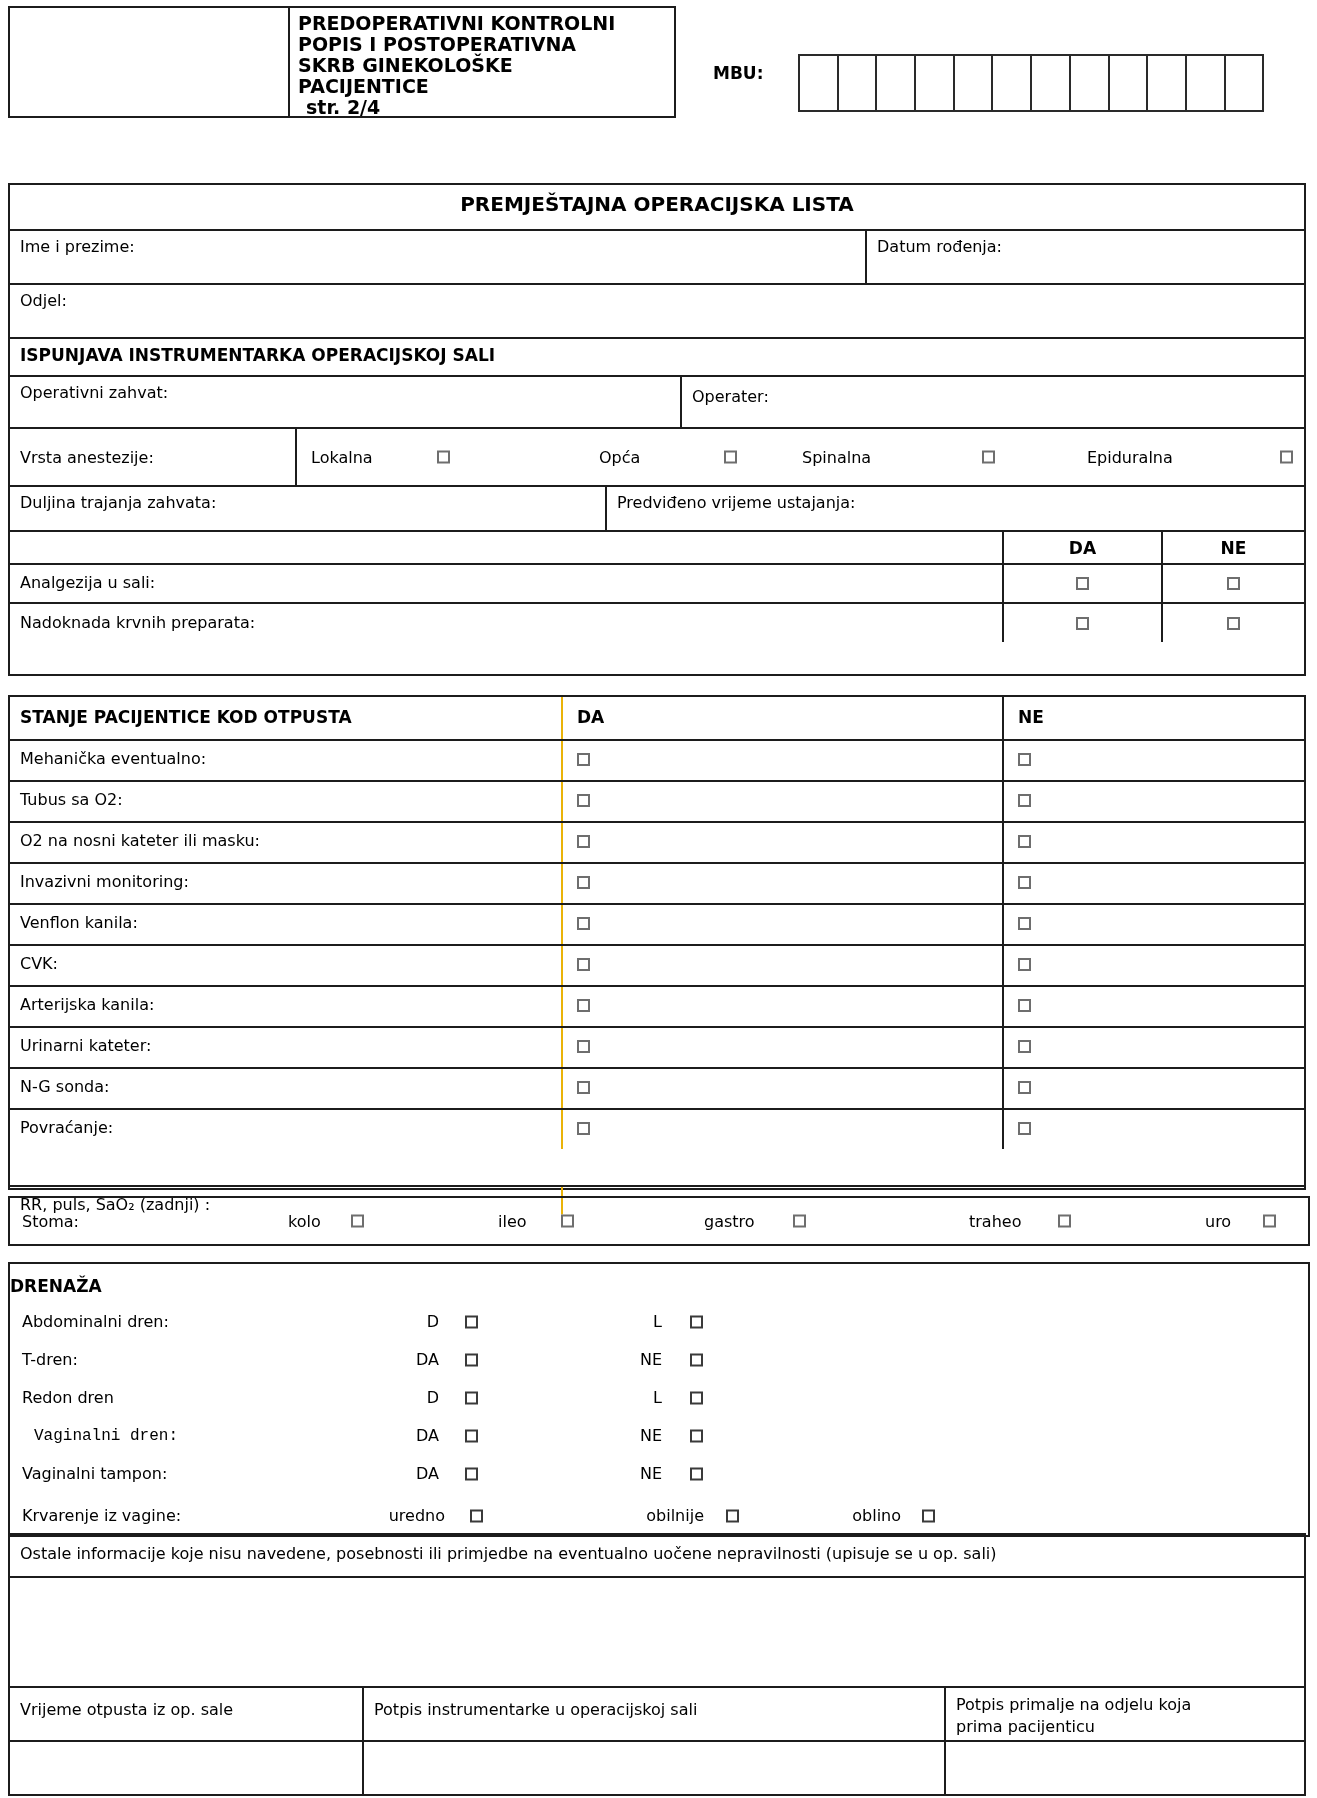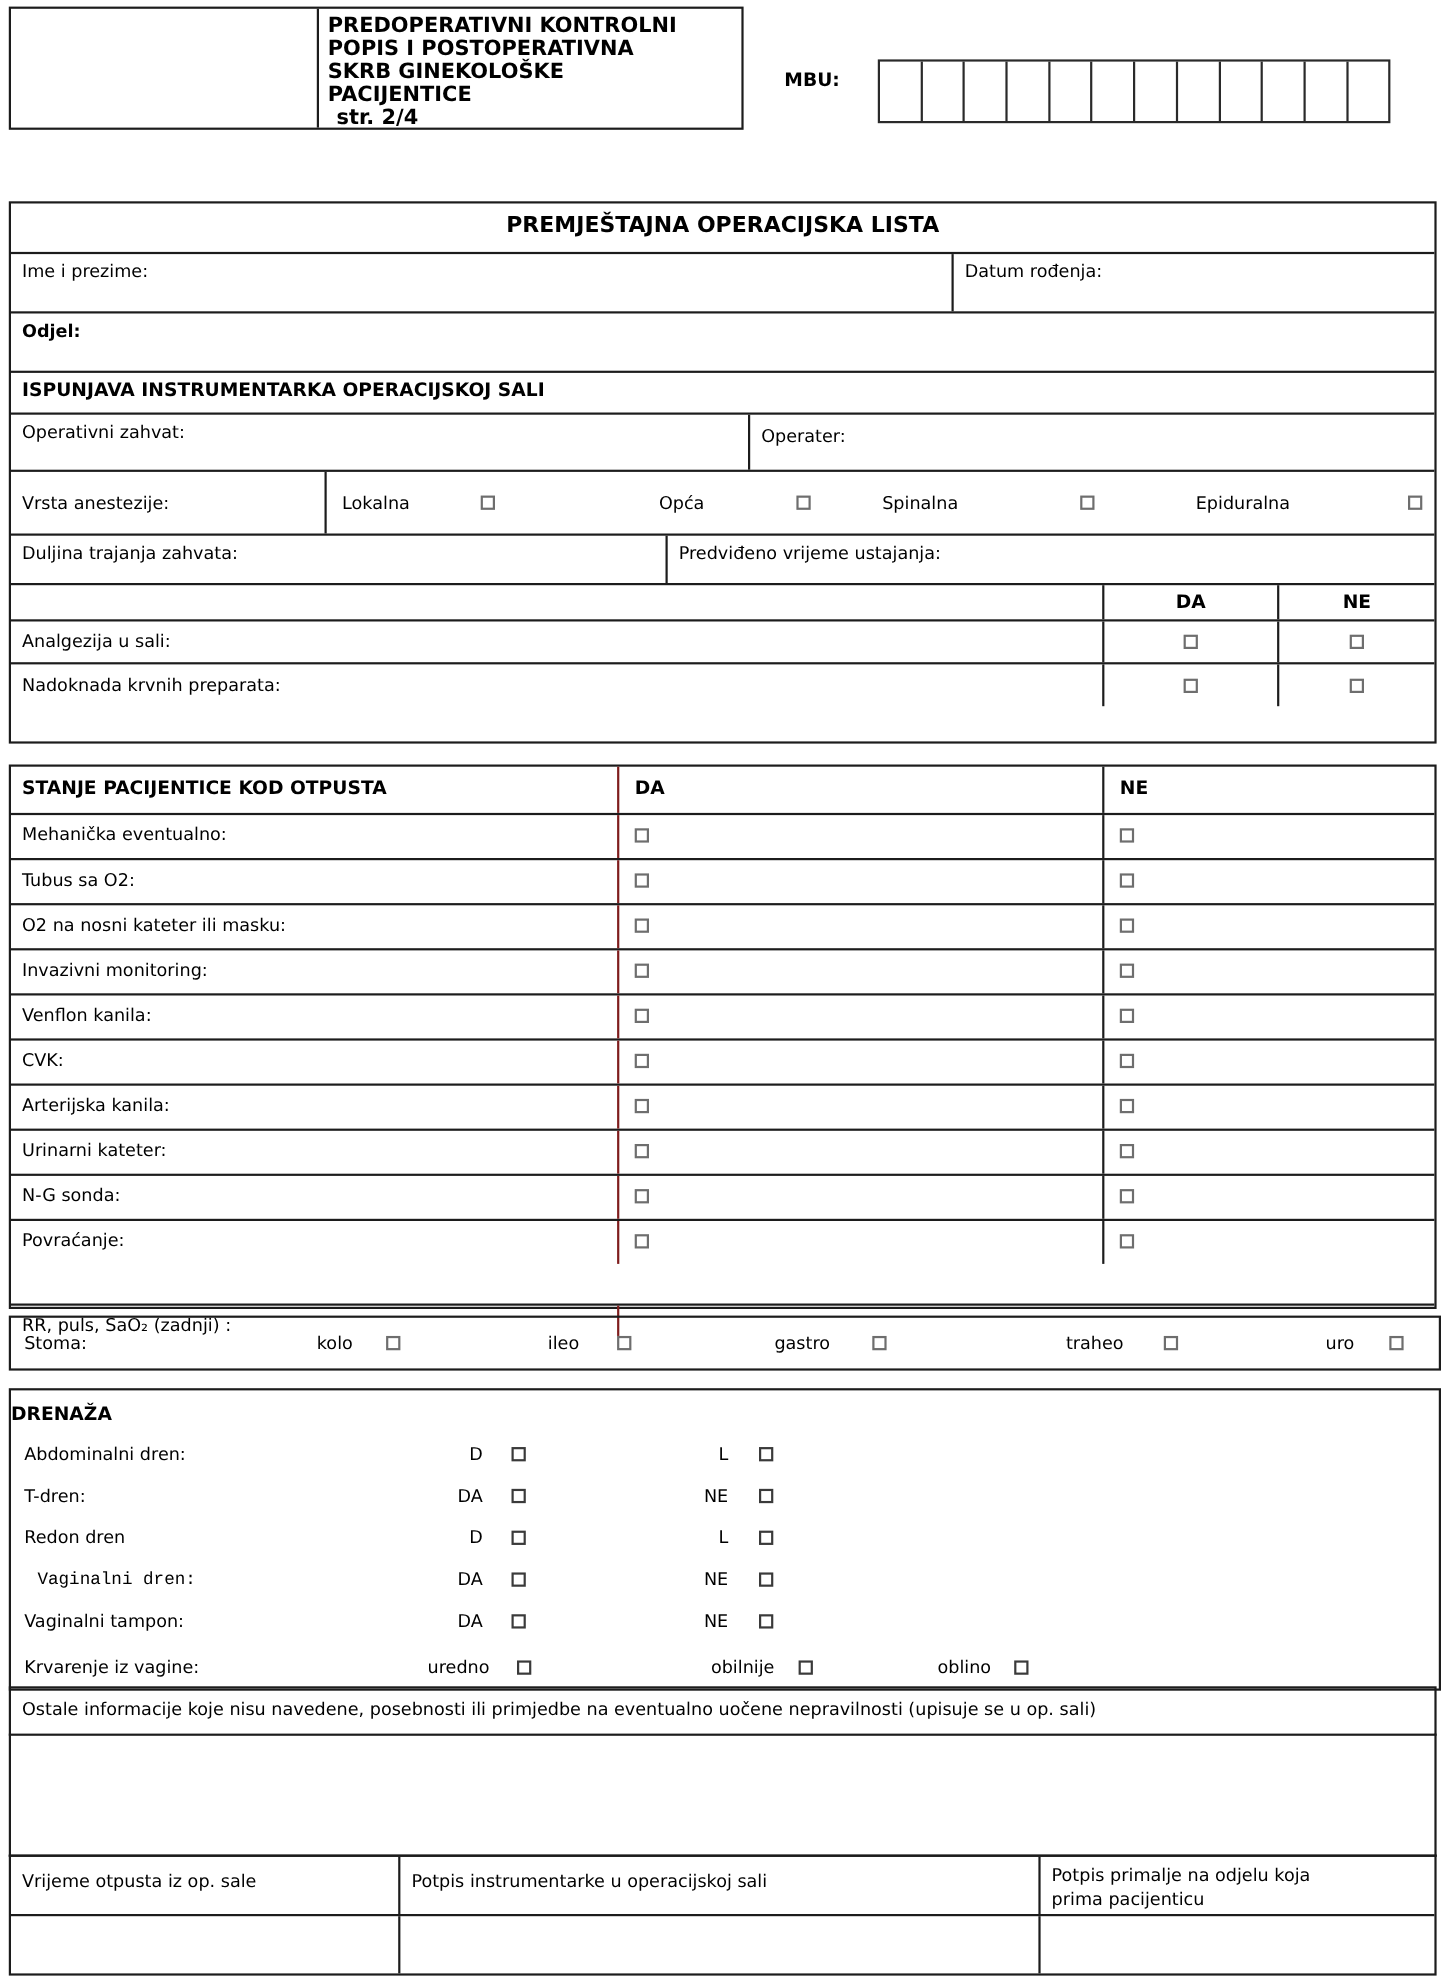--- a/index.html
+++ b/index.html
@@ -28,21 +28,21 @@
   .t1title{height:37px;text-align:center;font-weight:bold;font-size:20px;padding-top:7px;}
   .cell-label{padding:6px 10px;}
   .anest-opts{flex:1;position:relative;}
   .anest-opts span,.anest-opts .cb{position:absolute;top:50%;transform:translateY(-50%);}
   
   .s1da{width:159px;border-left:2px solid #1c1c1c;text-align:center;}
   .s1ne{width:143px;border-left:2px solid #1c1c1c;text-align:center;}
   .vcent{display:flex;align-items:center;justify-content:center;}
   
   #tbl2{left:8px;top:695px;width:1298px;height:495px;}
-  .s2label{width:553px;border-right:2px solid #7f1d1d;padding:8px 10px;}
+  .s2label{width:553px;border-right:2px solid #eab308;padding:8px 10px;}
   .s2da{width:441px;border-right:2px solid #1c1c1c;padding:8px 0 0 14px;}
   .s2ne{flex:1;padding:8px 0 0 14px;}
   
   #stoma{left:8px;top:1196px;width:1298px;height:46px;position:absolute;}
   #stoma span,#stoma .cb{position:absolute;top:50%;transform:translateY(-50%);}
   
   #drenaza{left:8px;top:1262px;width:1298px;height:271px;position:absolute;}
   .dline{position:absolute;left:0;width:100%;height:24px;line-height:24px;}
   .dline span,.dline .cb{position:absolute;top:50%;transform:translateY(-50%);}
   .opt-r{text-align:right;display:inline-block;}
@@ -90,21 +90,21 @@
 
   <div class="row bt" style="height:54px;">
     <div class="br cell-label" style="width:857px;">
       <span>Ime i prezime:</span>
     </div>
     <div class="cell-label" style="flex:1;">
       <span>Datum rođenja:</span>
     </div>
   </div>
 
-  <div class="row bt" style="height:54px;font-weight:bold;">
+  <div class="row bt" style="height:54px;">
     <div class="cell-label" style="flex:1;">
       <span>Odjel:</span>
     </div>
   </div>
 
   <div class="row bt" style="height:38px;">
     <div class="cell-label b" style="flex:1;font-size:17px;">ISPUNJAVA INSTRUMENTARKA OPERACIJSKOJ SALI</div>
   </div>
 
   <div class="row bt" style="height:52px;">

